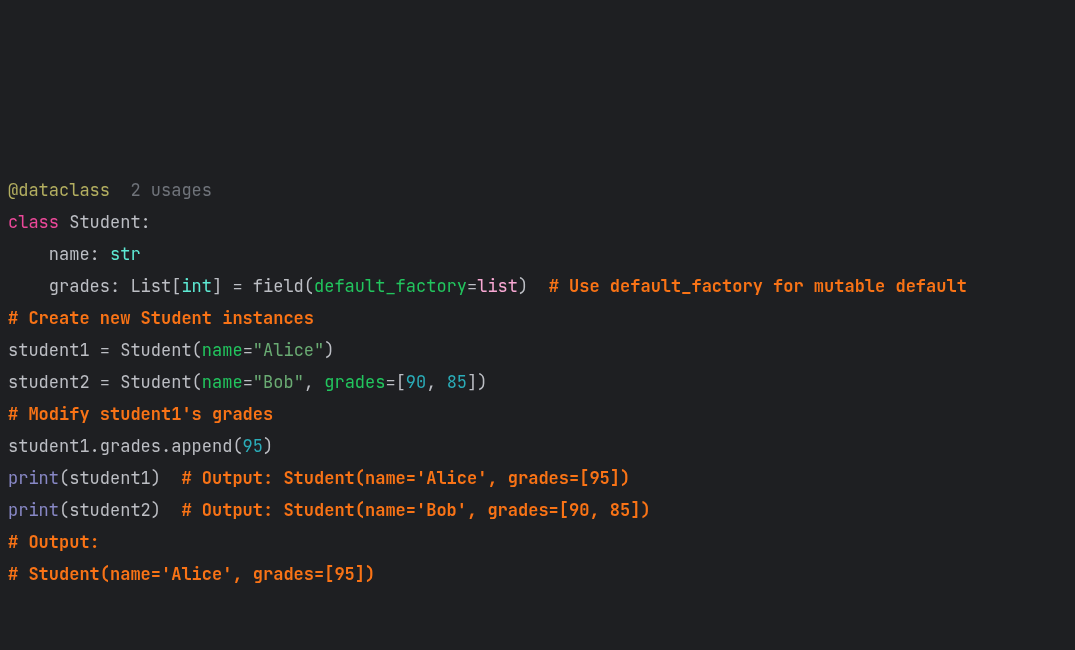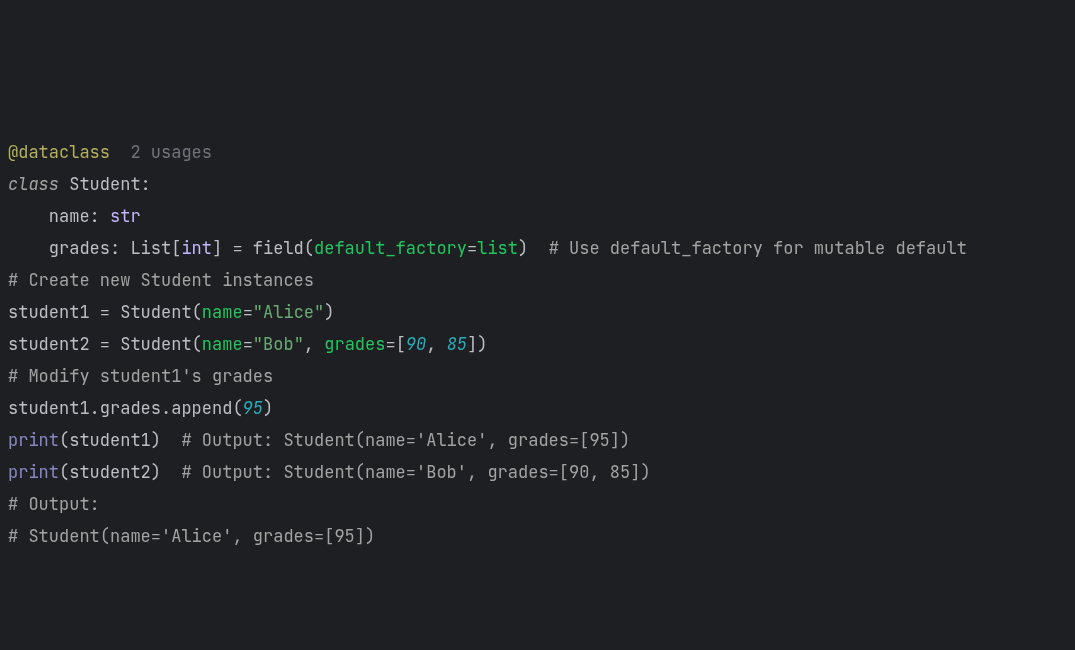--- a/index.html
+++ b/index.html
@@ -12,29 +12,29 @@
       color: #bcbec4;
       font-family: 'JetBrains Mono', 'Menlo', 'Consolas', monospace;
       font-size: 17px;
       line-height: 32px;
       padding: 8px;
       white-space: pre;
       overflow: hidden;
     }
     .decorator { color: #b3ae60; }
     .hint { color: #6f737a; font-style: normal; }
-    .keyword { color: #a3a3a3; font-style: italic; }
-    .builtin-type { color: #c4b5fd; }
+    .keyword { color: #ec4899; }
+    .builtin-type { color: #5eead4; }
     .param { color: #22c55e; }
-    .builtin { color: #22c55e; }
-    .comment { color: #a3a3a3; }
+    .builtin { color: #f9a8d4; }
+    .comment { color: #f97316; font-weight: bold; }
     .string { color: #6aab73; }
-    .number { color: #2aacb8; font-style: italic; }
+    .number { color: #2aacb8; }
     .func { color: #8888c6; text-align: center; }
-    .code-area { width: 100%; height: 100%; }
+    .code-area { width: 100%; height: 100%; margin-top: 38px; }
   </style>
 </head>
 <body>
 
 
 
 <div class="code-area"><div><span></span></div><div><span class="decorator">@dataclass</span><span>  </span><span class="hint">2 usages</span></div><div><span class="keyword">class</span><span> Student:</span></div><div><span>    name: </span><span class="builtin-type">str</span></div><div><span>    grades: List[</span><span class="builtin-type">int</span><span>] = field(</span><span class="param">default_factory</span><span>=</span><span class="builtin">list</span><span>)  </span><span class="comment"># Use default_factory for mutable default</span></div><div><span></span></div><div><span></span></div><div><span class="comment"># Create new Student instances</span></div><div><span>student1 = Student(</span><span class="param">name</span><span>=</span><span class="string">"Alice"</span><span>)</span></div><div><span>student2 = Student(</span><span class="param">name</span><span>=</span><span class="string">"Bob"</span><span>, </span><span class="param">grades</span><span>=[</span><span class="number">90</span><span>, </span><span class="number">85</span><span>])</span></div><div><span></span></div><div><span class="comment"># Modify student1's grades</span></div><div><span>student1.grades.append(</span><span class="number">95</span><span>)</span></div><div><span></span></div><div><span class="func">print</span><span>(student1)  </span><span class="comment"># Output: Student(name='Alice', grades=[95])</span></div><div><span class="func">print</span><span>(student2)  </span><span class="comment"># Output: Student(name='Bob', grades=[90, 85])</span></div><div><span></span></div><div><span></span></div><div><span class="comment"># Output:</span></div><div><span class="comment"># Student(name='Alice', grades=[95])</span></div></div>
 
 
 

